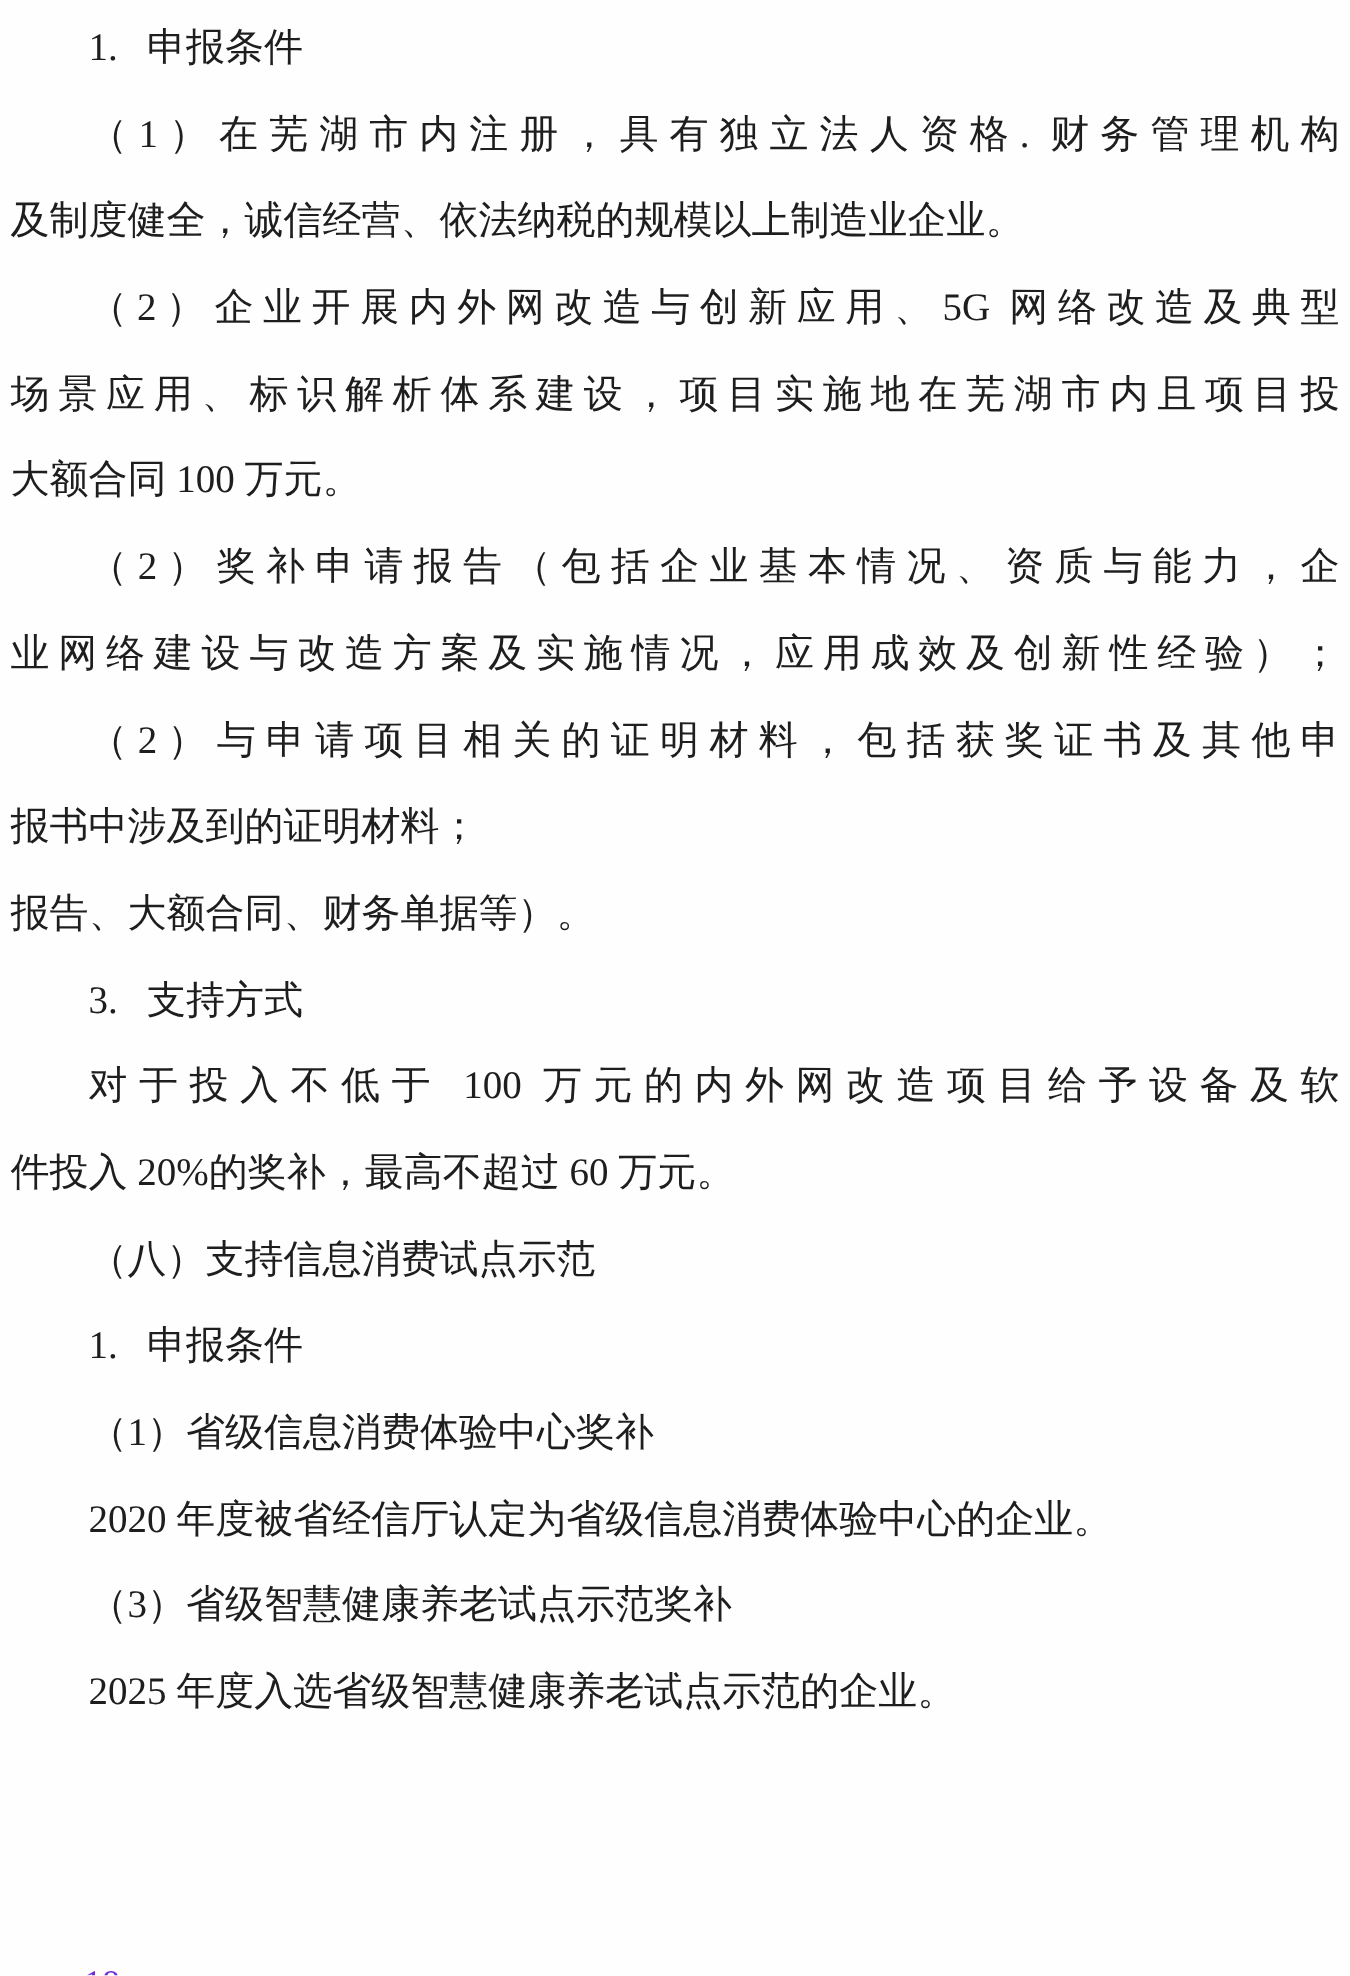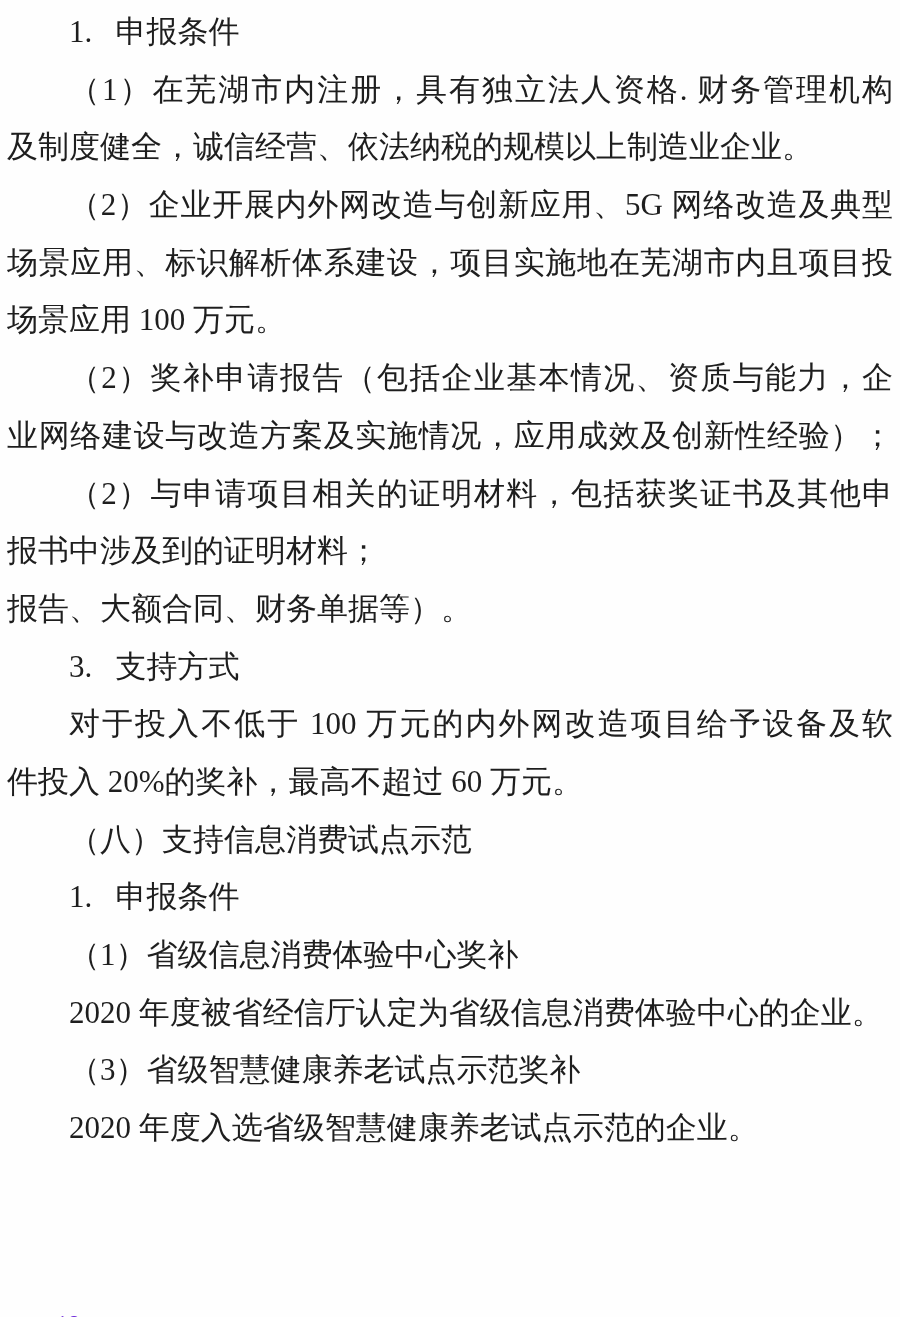--- a/index.html
+++ b/index.html
@@ -14,21 +14,21 @@
   }
   .content {
     position: absolute;
     top: 3px;
     left: 7px;
     width: 886px;
   }
   .ln {
     height: 57.7px;
     line-height: 57.7px;
-    font-size: 31px;
+    font-size: 26px;
     white-space: pre;
     overflow: hidden;
   }
   .ind { text-indent: 2em; }
   .jst {
     white-space: pre-wrap;
     text-align: justify;
     text-align-last: justify;
     text-justify: inter-character;
   }
@@ -48,30 +48,30 @@
 </head>
 <body>
 
 <div class="page">
   <div class="content">
     <div class="ln ind">1.   申报条件</div>
     <div class="ln ind jst">（1）在芜湖市内注册，具有独立法人资格. 财务管理机构</div>
     <div class="ln">及制度健全，诚信经营、依法纳税的规模以上制造业企业。</div>
     <div class="ln ind jst">（2）企业开展内外网改造与创新应用、5G 网络改造及典型</div>
     <div class="ln jst">场景应用、标识解析体系建设，项目实施地在芜湖市内且项目投</div>
-    <div class="ln">场景应用 100 万元。</div>
+    <div class="ln">大额合同 100 万元。</div>
     <div class="ln ind jst">（2）奖补申请报告（包括企业基本情况、资质与能力，企</div>
     <div class="ln jst">业网络建设与改造方案及实施情况，应用成效及创新性经验）；</div>
     <div class="ln ind jst">（2）与申请项目相关的证明材料，包括获奖证书及其他申</div>
     <div class="ln">报书中涉及到的证明材料；</div>
     <div class="ln">报告、大额合同、财务单据等）。</div>
     <div class="ln ind">3.   支持方式</div>
     <div class="ln ind jst">对于投入不低于 100 万元的内外网改造项目给予设备及软</div>
     <div class="ln">件投入 20%的奖补，最高不超过 60 万元。</div>
     <div class="ln ind hd">（八）支持信息消费试点示范</div>
     <div class="ln ind">1.   申报条件</div>
     <div class="ln ind">（1）省级信息消费体验中心奖补</div>
     <div class="ln ind">2020 年度被省经信厅认定为省级信息消费体验中心的企业。</div>
     <div class="ln ind">（3）省级智慧健康养老试点示范奖补</div>
-    <div class="ln ind">2020 年度入选省级智慧健康养老试点示范的企业。</div>
+    <div class="ln ind">2025 年度入选省级智慧健康养老试点示范的企业。</div>
   </div>
   <div class="footer">— 18 —</div>
 </div>
 
 </body></html>

